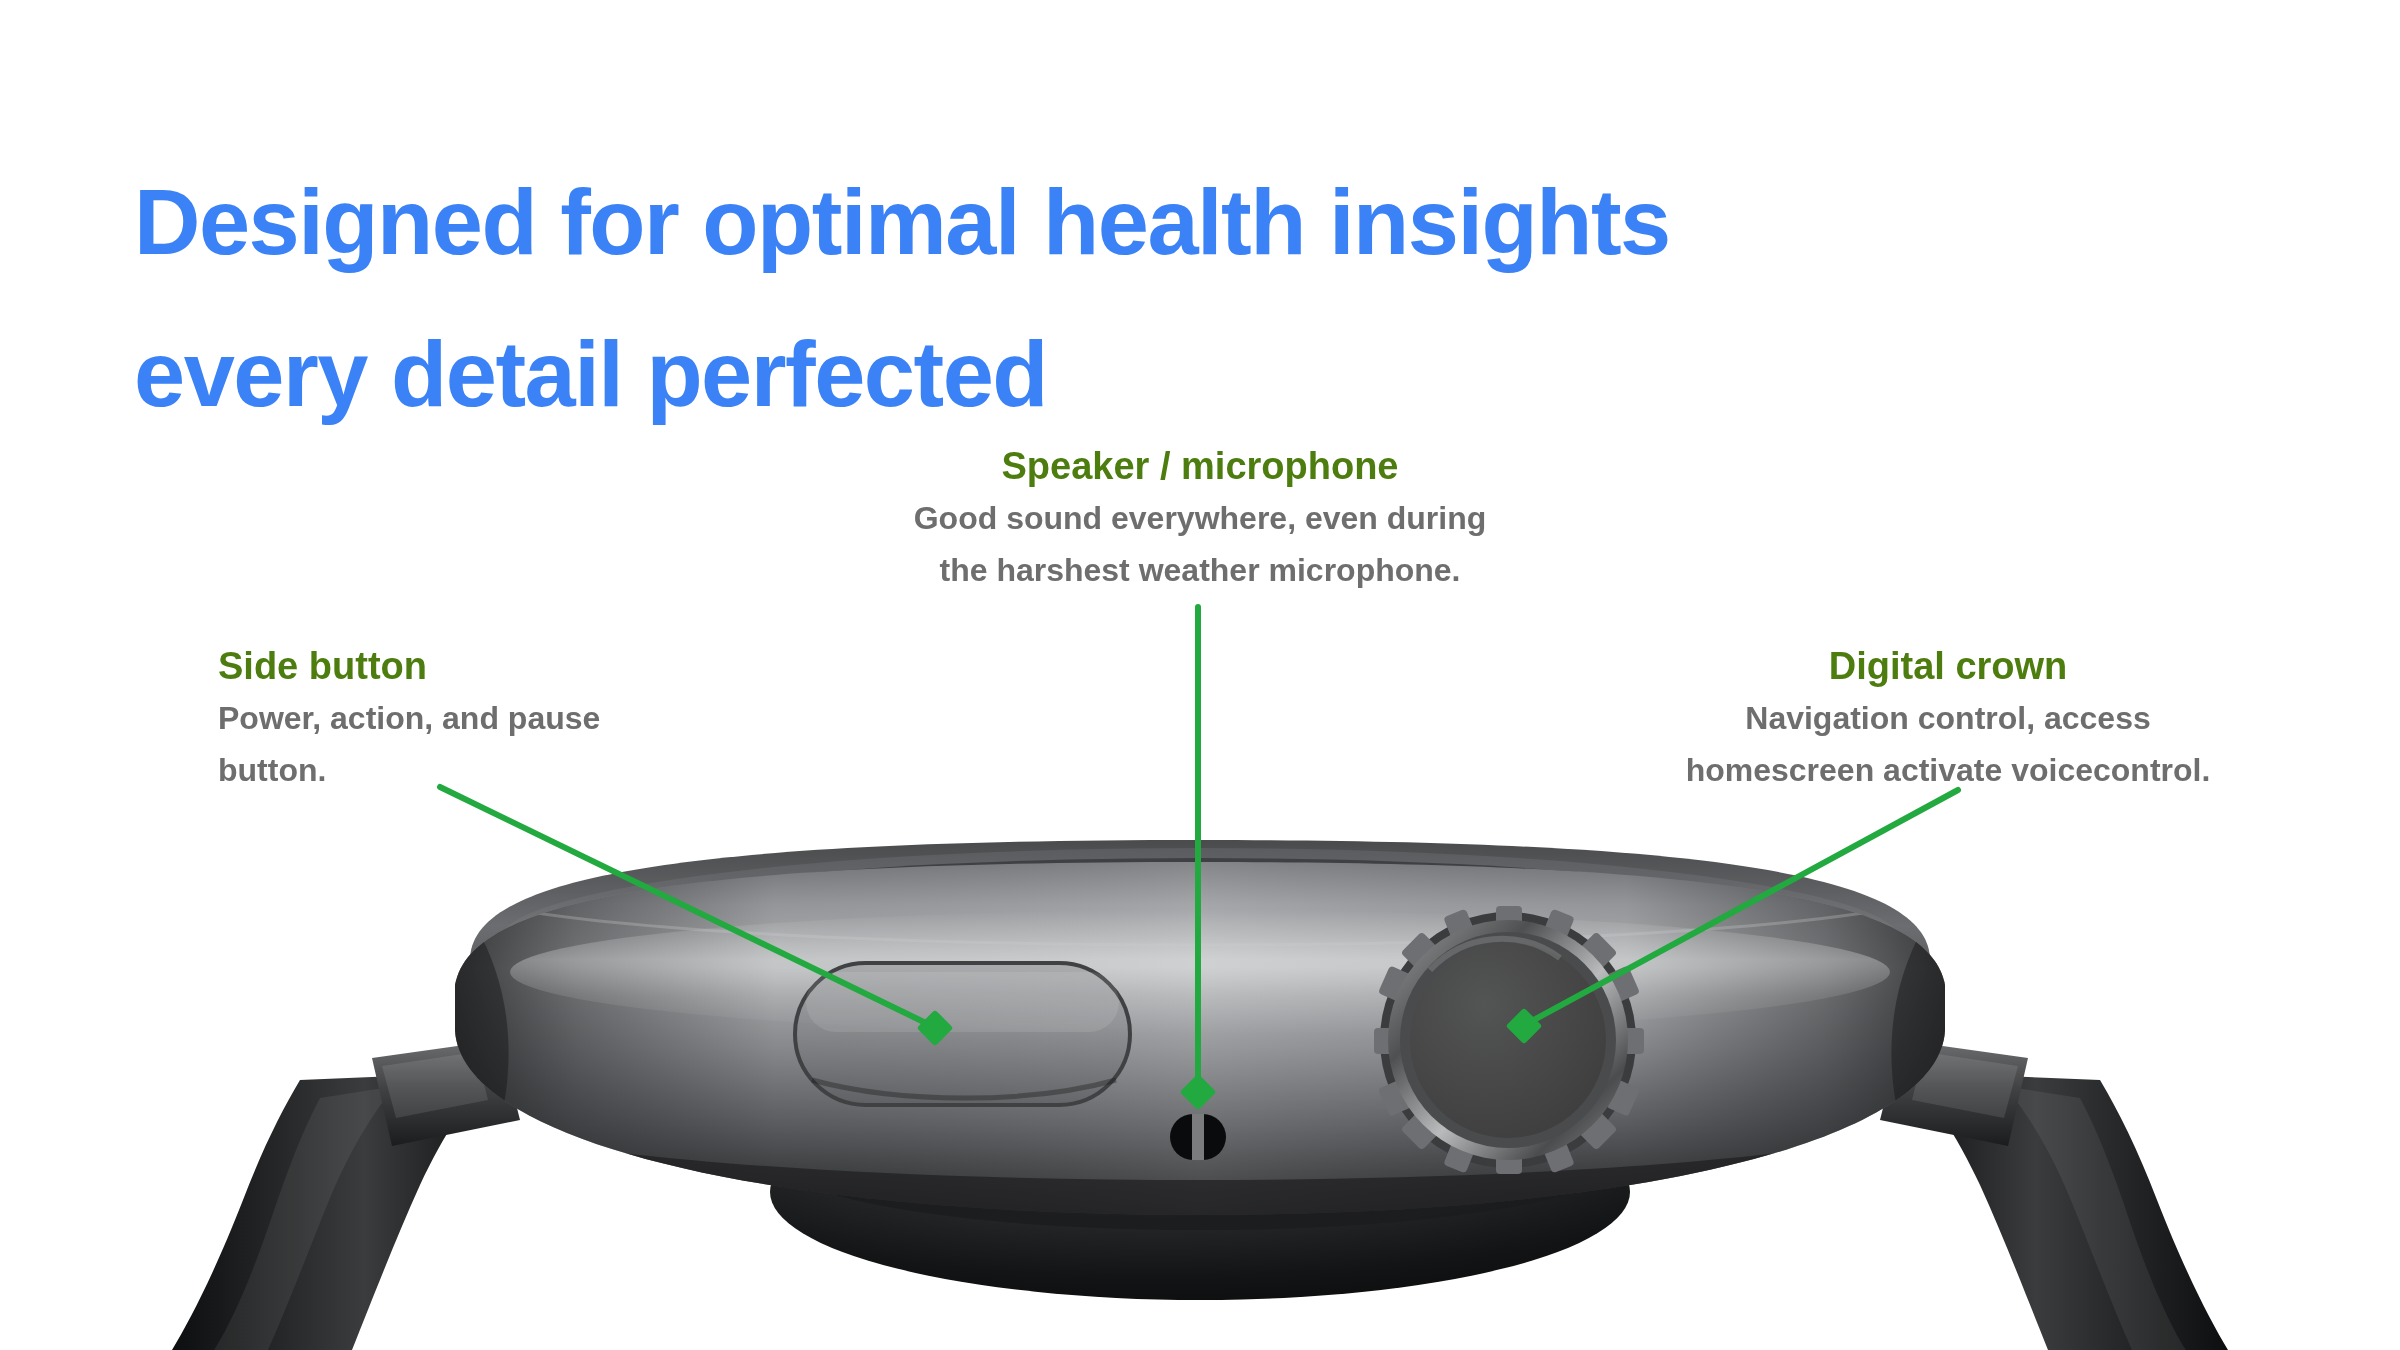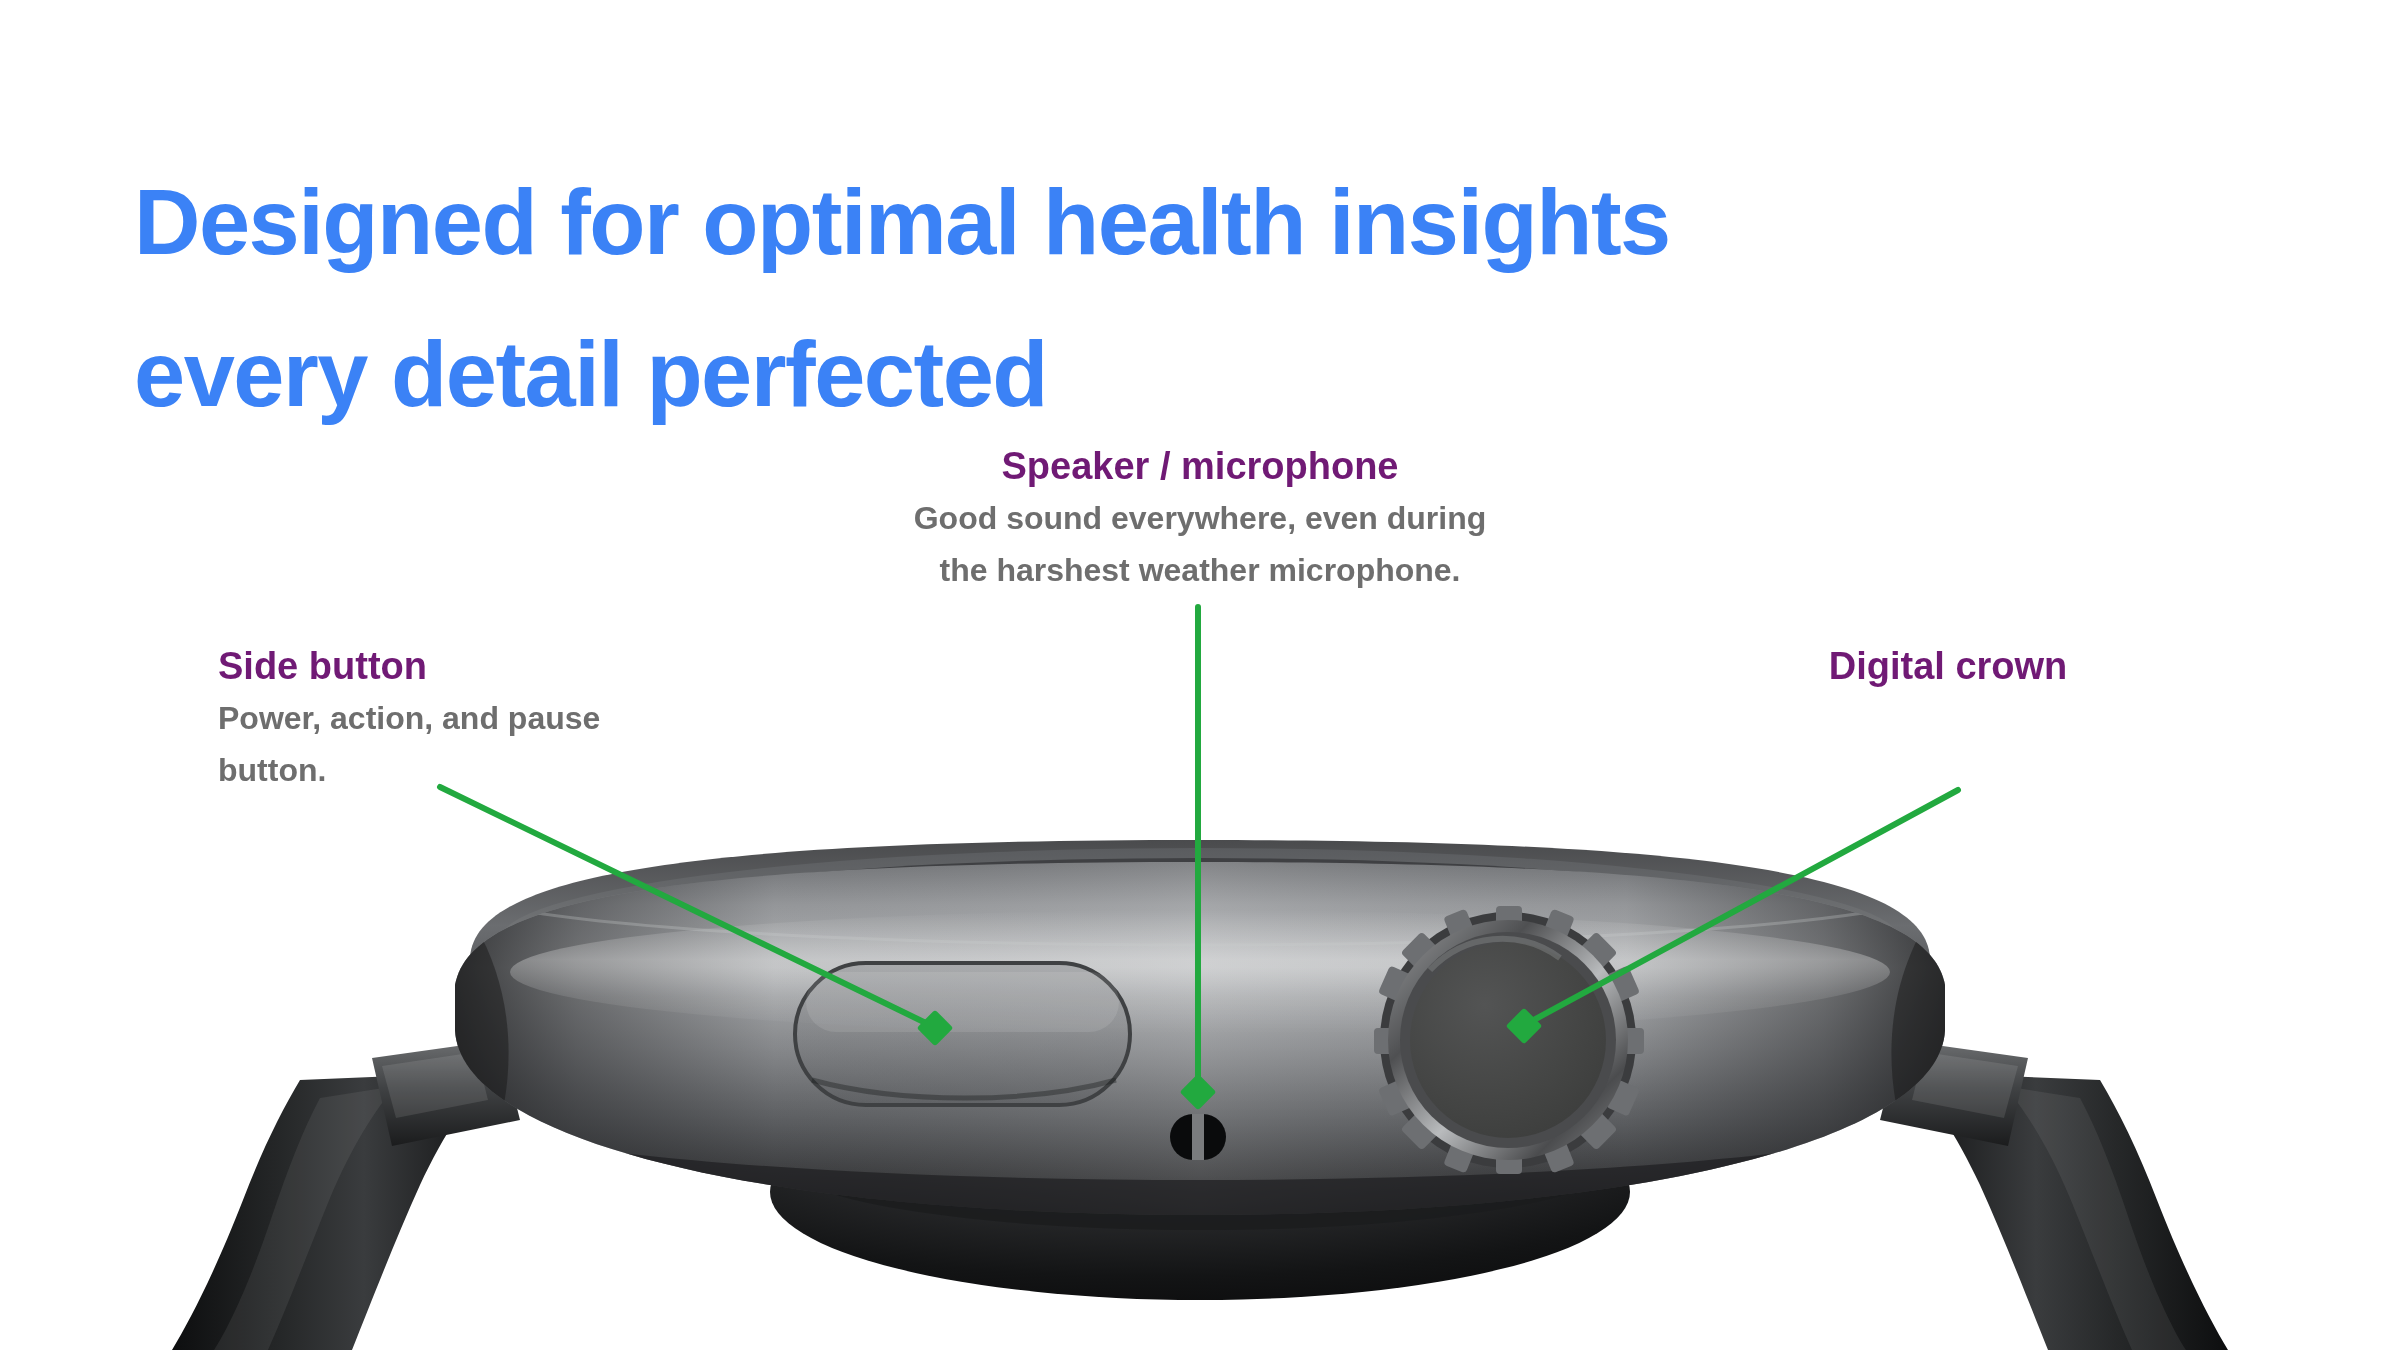--- a/index.html
+++ b/index.html
@@ -34,21 +34,21 @@
     color: #3b82f6;
   }
   #heading .hline { display: block; white-space: nowrap; }
 
   
   .callout { position: absolute; }
   .callout .c-title {
     font-weight: bold;
     font-size: 38px;
     line-height: 52px;
-    color: #701a75;
+    color: #4d7c0f;
     white-space: nowrap;
   }
   .callout .c-desc {
     font-weight: bold;
     font-size: 32px;
     line-height: 52px;
     color: #6e6e6e;
   }
   .callout .c-desc span { display: block; white-space: nowrap; }
 
@@ -314,15 +314,19 @@
   <div class="callout" id="callout-side">
     <div class="c-title">Side button</div>
     <div class="c-desc">
       <span>Power, action, and pause</span>
       <span>button.</span>
     </div>
   </div>
 
   <div class="callout" id="callout-crown">
     <div class="c-title">Digital crown</div>
+    <div class="c-desc">
+      <span>Navigation control, access</span>
+      <span>homescreen activate voicecontrol.</span>
+    </div>
   </div>
 
 </div>
 
 </body></html>

